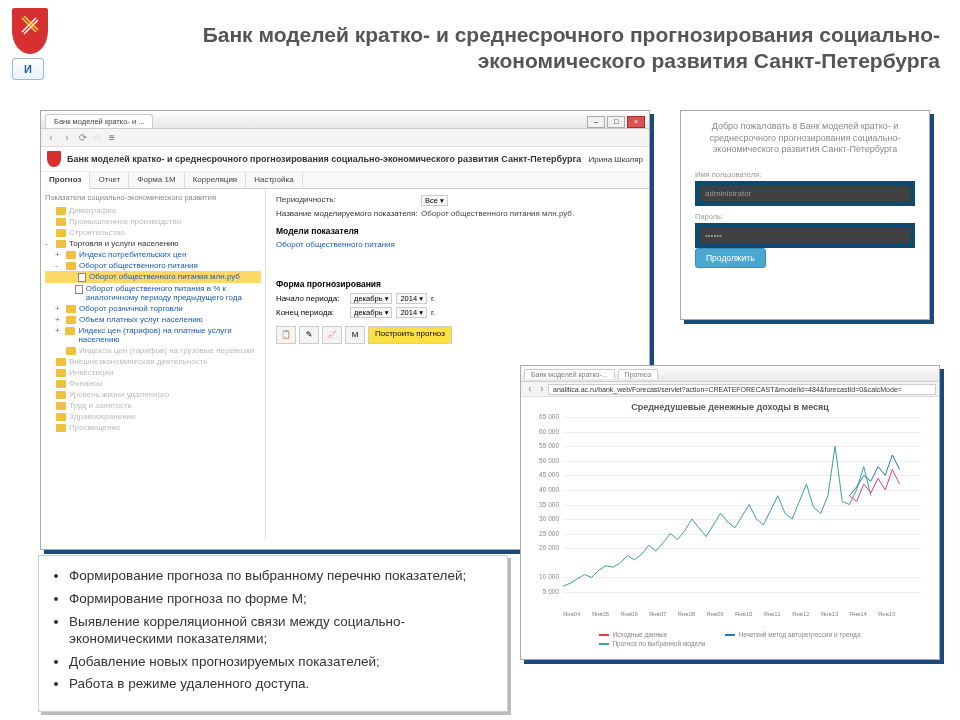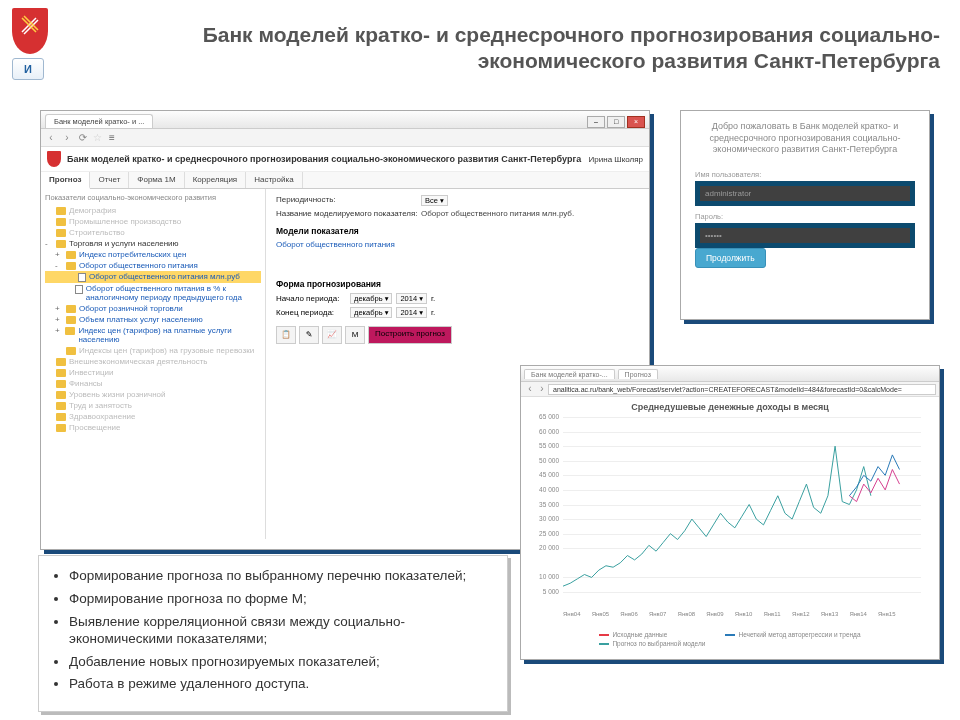--- a/index.html
+++ b/index.html
@@ -54,21 +54,21 @@
   .detail-label { color: #333; width: 145px; }
   .detail-val { color: #444; }
   .sel-drop { border: 1px solid #ccc; padding: 0 3px; font-size: 7.5px; background: #f8f8f8; }
   .sect-title { font-weight: bold; margin: 8px 0 4px; font-size: 8.5px; }
   .model-link { color: #1a5bb8; }
   .period-box { margin-top: 30px; }
   .period-row { display: flex; align-items: center; gap: 4px; margin-bottom: 3px; }
   .period-row label { width: 70px; }
   .btn-row { display: flex; gap: 3px; margin-top: 8px; }
   .tool-btn { width: 20px; height: 18px; border: 1px solid #ccc; background: #f4f4f4; font-size: 8px; text-align: center; line-height: 16px; }
-  .build-btn { border: 1px solid #ccc; background: #be185d; padding: 2px 6px; font-size: 8px; }
+  .build-btn { border: 1px solid #ccc; background: #fde047; padding: 2px 6px; font-size: 8px; }
   
   
   .win-login { top: 110px; left: 680px; width: 250px; height: 210px; padding: 10px 14px; font-size: 9px; }
   .login-msg { color: #888; text-align: center; line-height: 1.3; margin-bottom: 14px; }
   .login-field-label { font-size: 7.5px; color: #999; margin: 6px 0 2px; }
   .login-input { width: 100%; border: 5px solid #0c4a6e; padding: 3px 5px; font-size: 8px; color: #999; background: #404040; }
   .login-btn { background: #48a8d0; border: 1px solid #3890b8; color: #fff; padding: 4px 10px; border-radius: 3px; font-size: 8.5px; }
   
   
   .win-chart { top: 365px; left: 520px; width: 420px; height: 295px; font-size: 8px; }
@@ -209,21 +209,21 @@
             <span class="blur">Инвестиции</span>
           </div>
           <div class="tree-item lvl0">
             <span class="exp"></span>
             <span class="fold"></span>
             <span class="blur">Финансы</span>
           </div>
           <div class="tree-item lvl0">
             <span class="exp"></span>
             <span class="fold"></span>
-            <span class="blur">Уровень жизни розничной</span>
+            <span class="blur">Уровень жизни удаленного</span>
           </div>
           <div class="tree-item lvl0">
             <span class="exp"></span>
             <span class="fold"></span>
             <span class="blur">Труд и занятость</span>
           </div>
           <div class="tree-item lvl0">
             <span class="exp"></span>
             <span class="fold"></span>
             <span class="blur">Здравоохранение</span>

